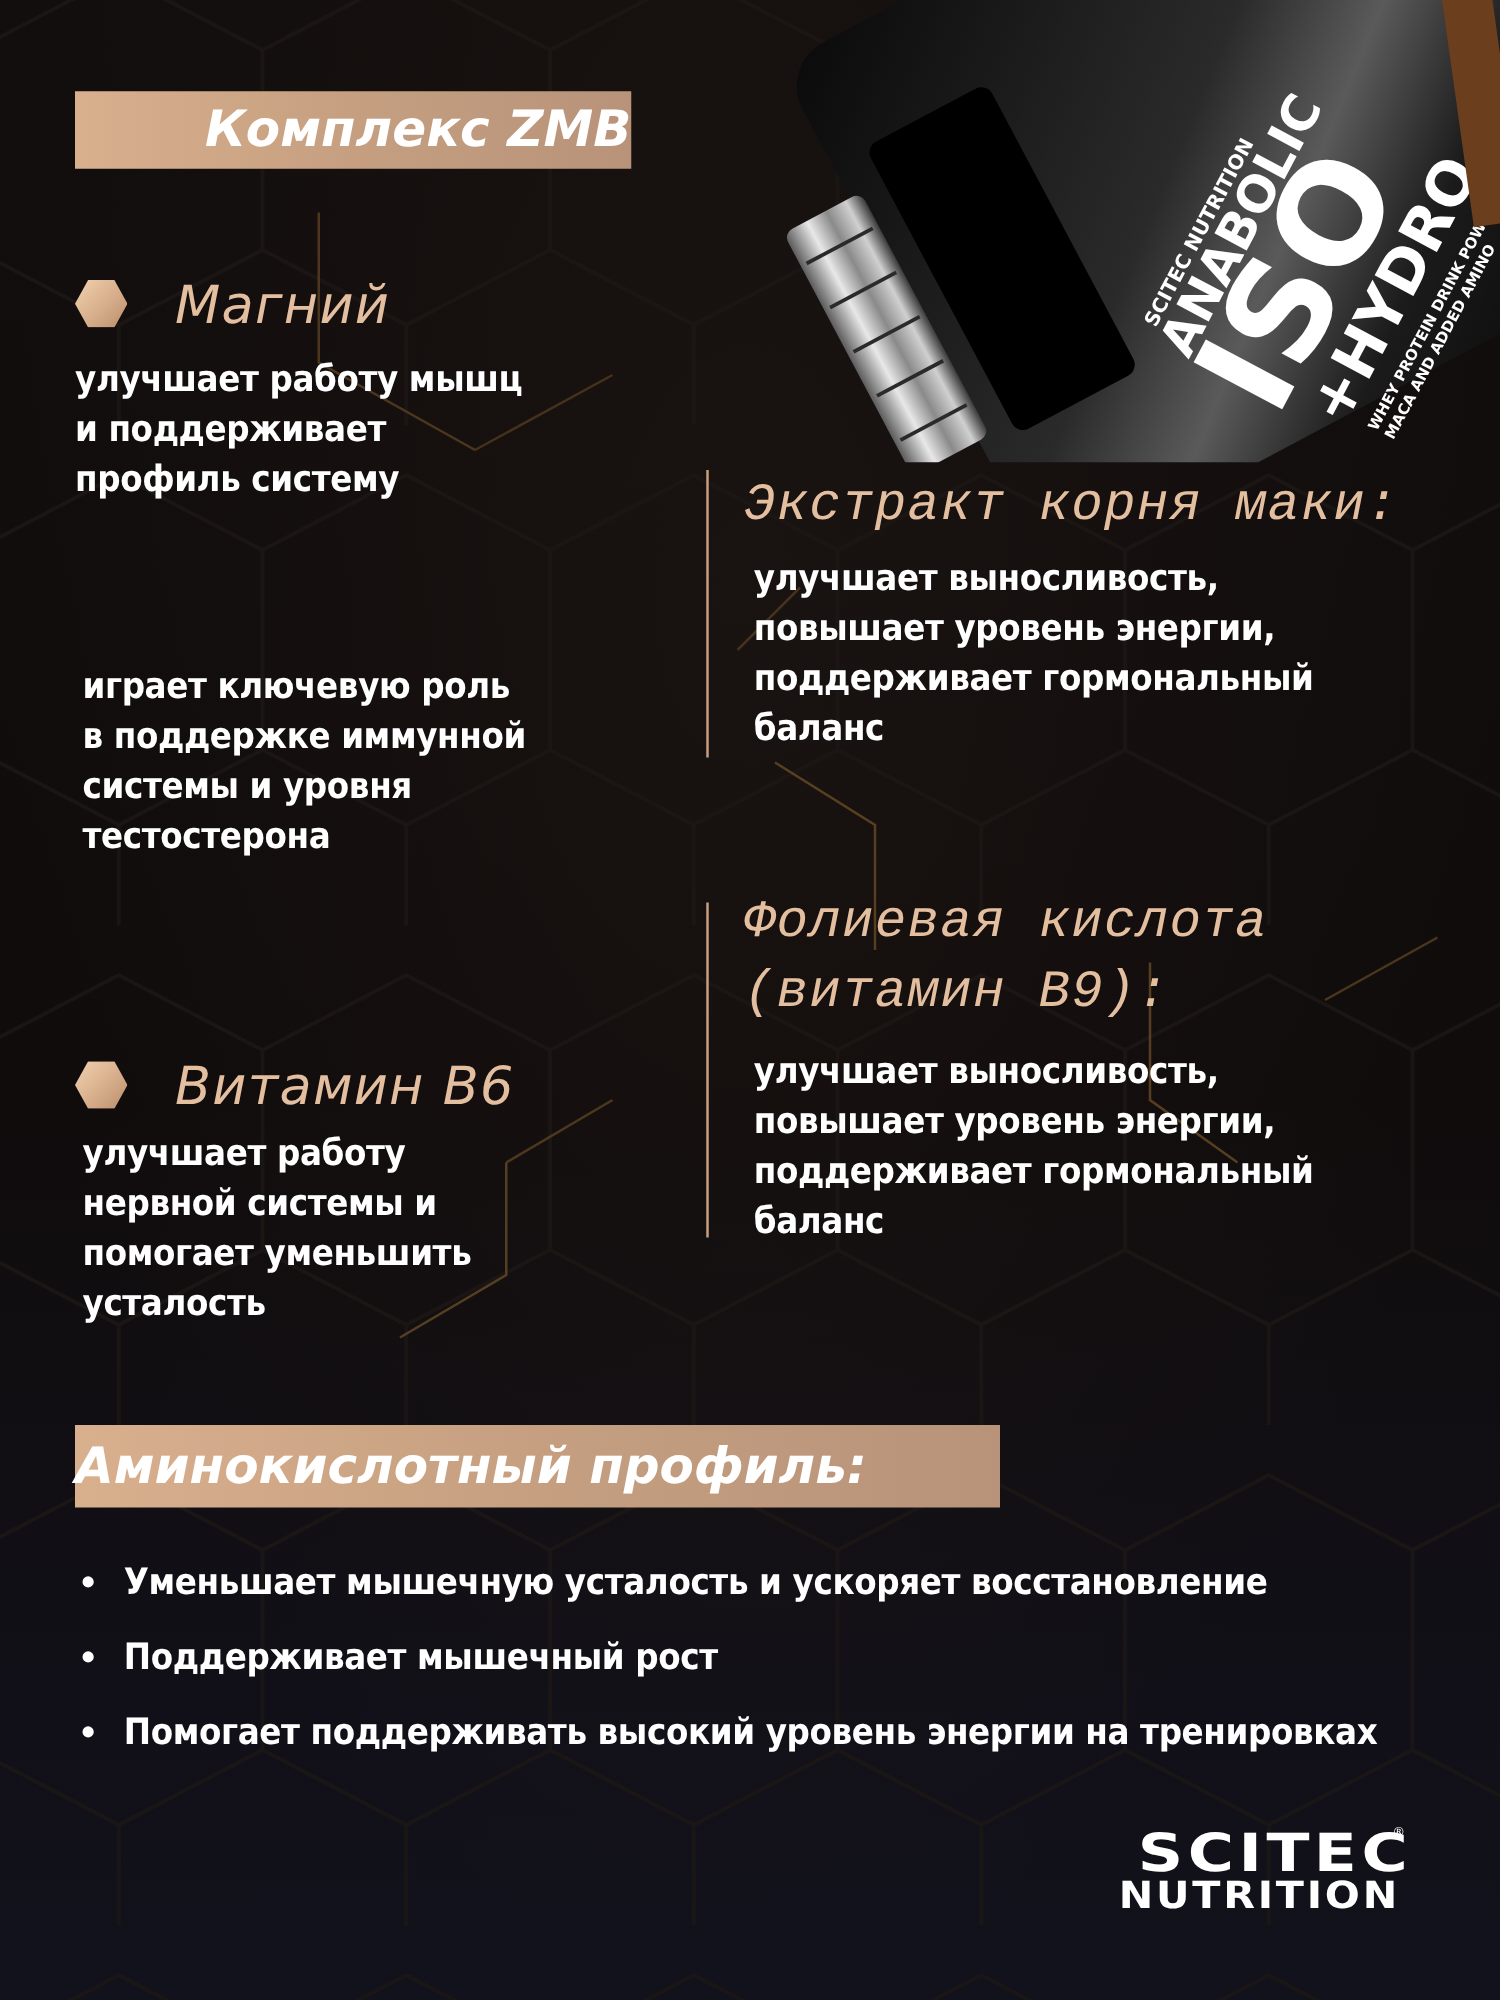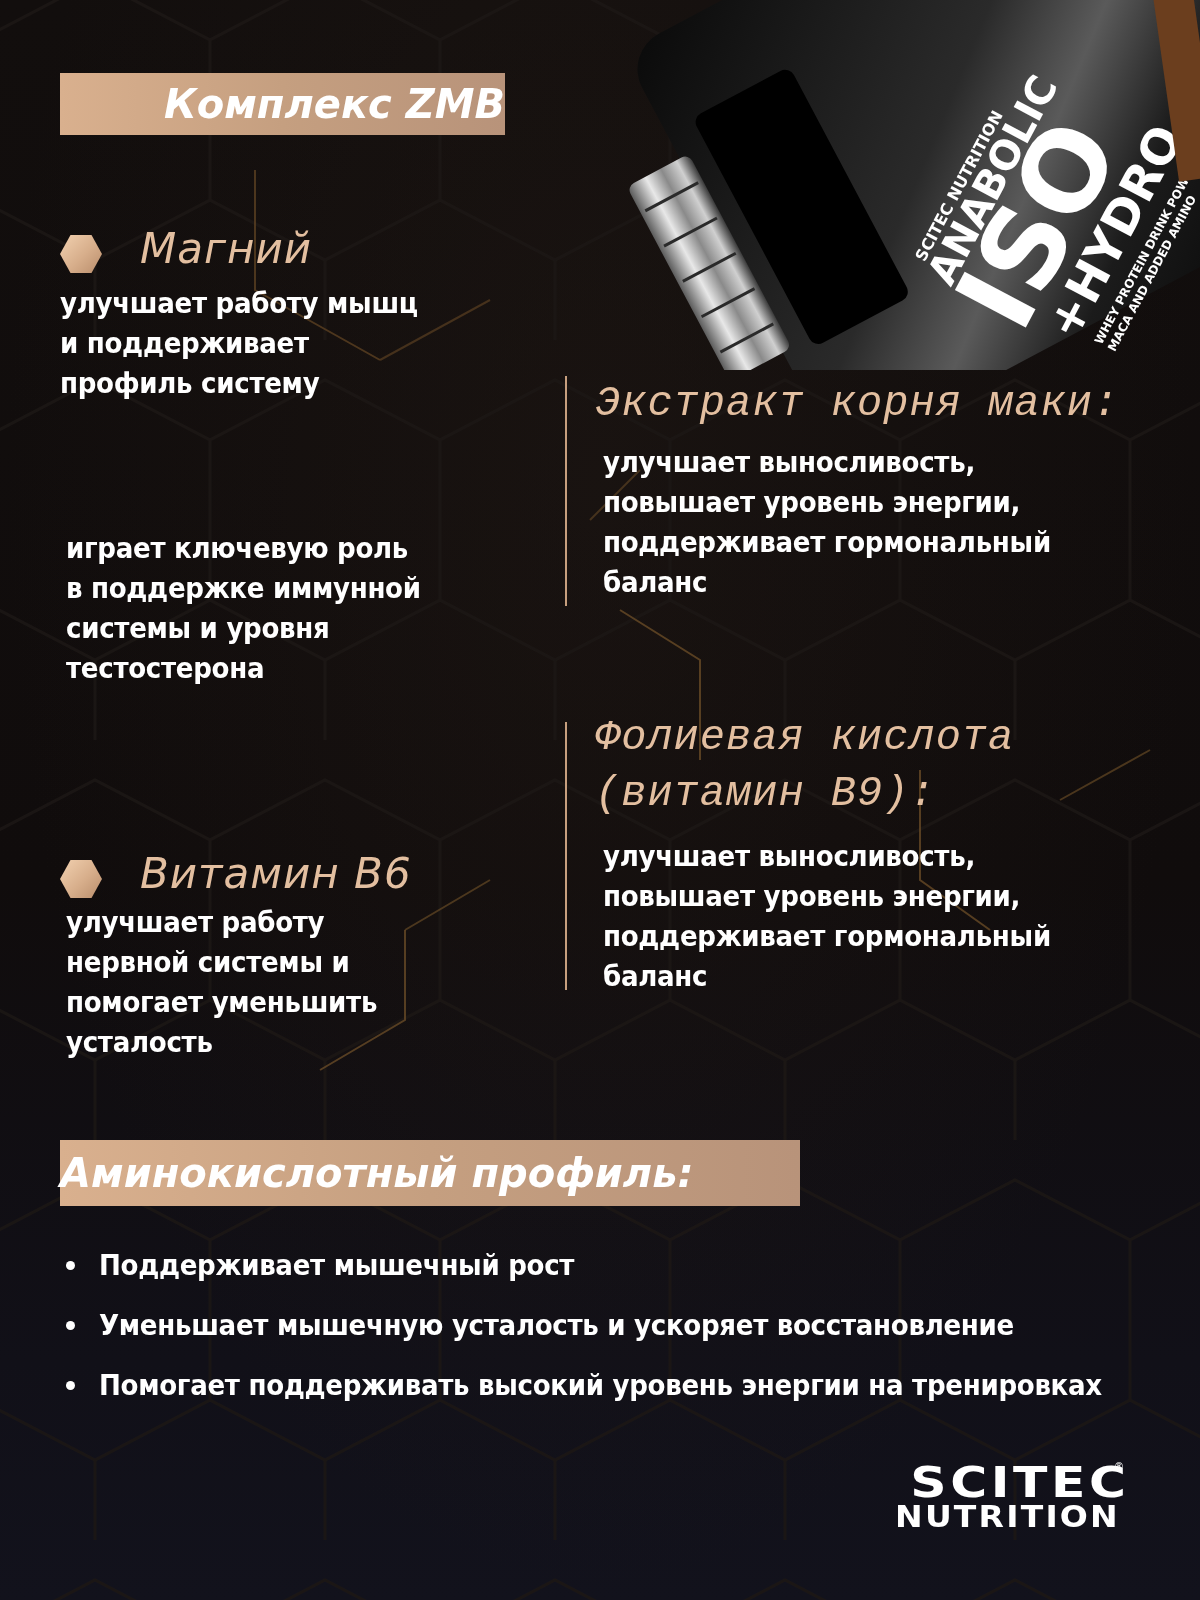--- a/index.html
+++ b/index.html
@@ -23,21 +23,21 @@
     color: #ffffff;
     font-family: "DejaVu Sans", sans-serif;
     font-style: italic;
     font-weight: 600;
     display: flex; align-items: center;
   }
   .banner-zmb { left: 60px; top: 73px; width: 445px; height: 62px; font-size: 40px; padding-left: 34px; justify-content: flex-end; }
   .banner-amino { left: 60px; top: 1140px; width: 740px; height: 66px; font-size: 40px; }
 
   .mineral { position: absolute; left: 60px; }
-  .mineral-head { display: flex; align-items: flex-end; height: 60px; }
+  .mineral-head { display: flex; align-items: center; height: 60px; }
   .hex-bullet {
     width: 42px; height: 38px;
     background: linear-gradient(135deg, #f2d1b0 0%, #d7ae8b 55%, #b98d6b 100%);
     clip-path: polygon(25% 0, 75% 0, 100% 50%, 75% 100%, 25% 100%, 0 50%);
     margin-right: 38px;
   }
   .mineral-title {
     font-family: "DejaVu Sans", sans-serif;
     font-style: italic; font-weight: 300;
     font-size: 42px; color: #e3bfa0; letter-spacing: 1px;
@@ -213,25 +213,25 @@
   </div>
 </div>
 
 <div class="banner banner-amino">
   <span>Аминокислотный профиль:</span>
 </div>
 
 <ul class="amino-list">
   <li>
     <span class="dot"></span>
-    <span>Поддерживает мышечный рост</span>
+    <span>Уменьшает мышечную усталость и ускоряет восстановление</span>
   </li>
   <li>
     <span class="dot"></span>
-    <span>Уменьшает мышечную усталость и ускоряет восстановление</span>
+    <span>Поддерживает мышечный рост</span>
   </li>
   <li>
     <span class="dot"></span>
     <span>Помогает поддерживать высокий уровень энергии на тренировках</span>
   </li>
 </ul>
 
 <div class="logo">
   <span class="logo-l1">SCITEC</span>
   <span class="logo-l2">NUTRITION</span>

